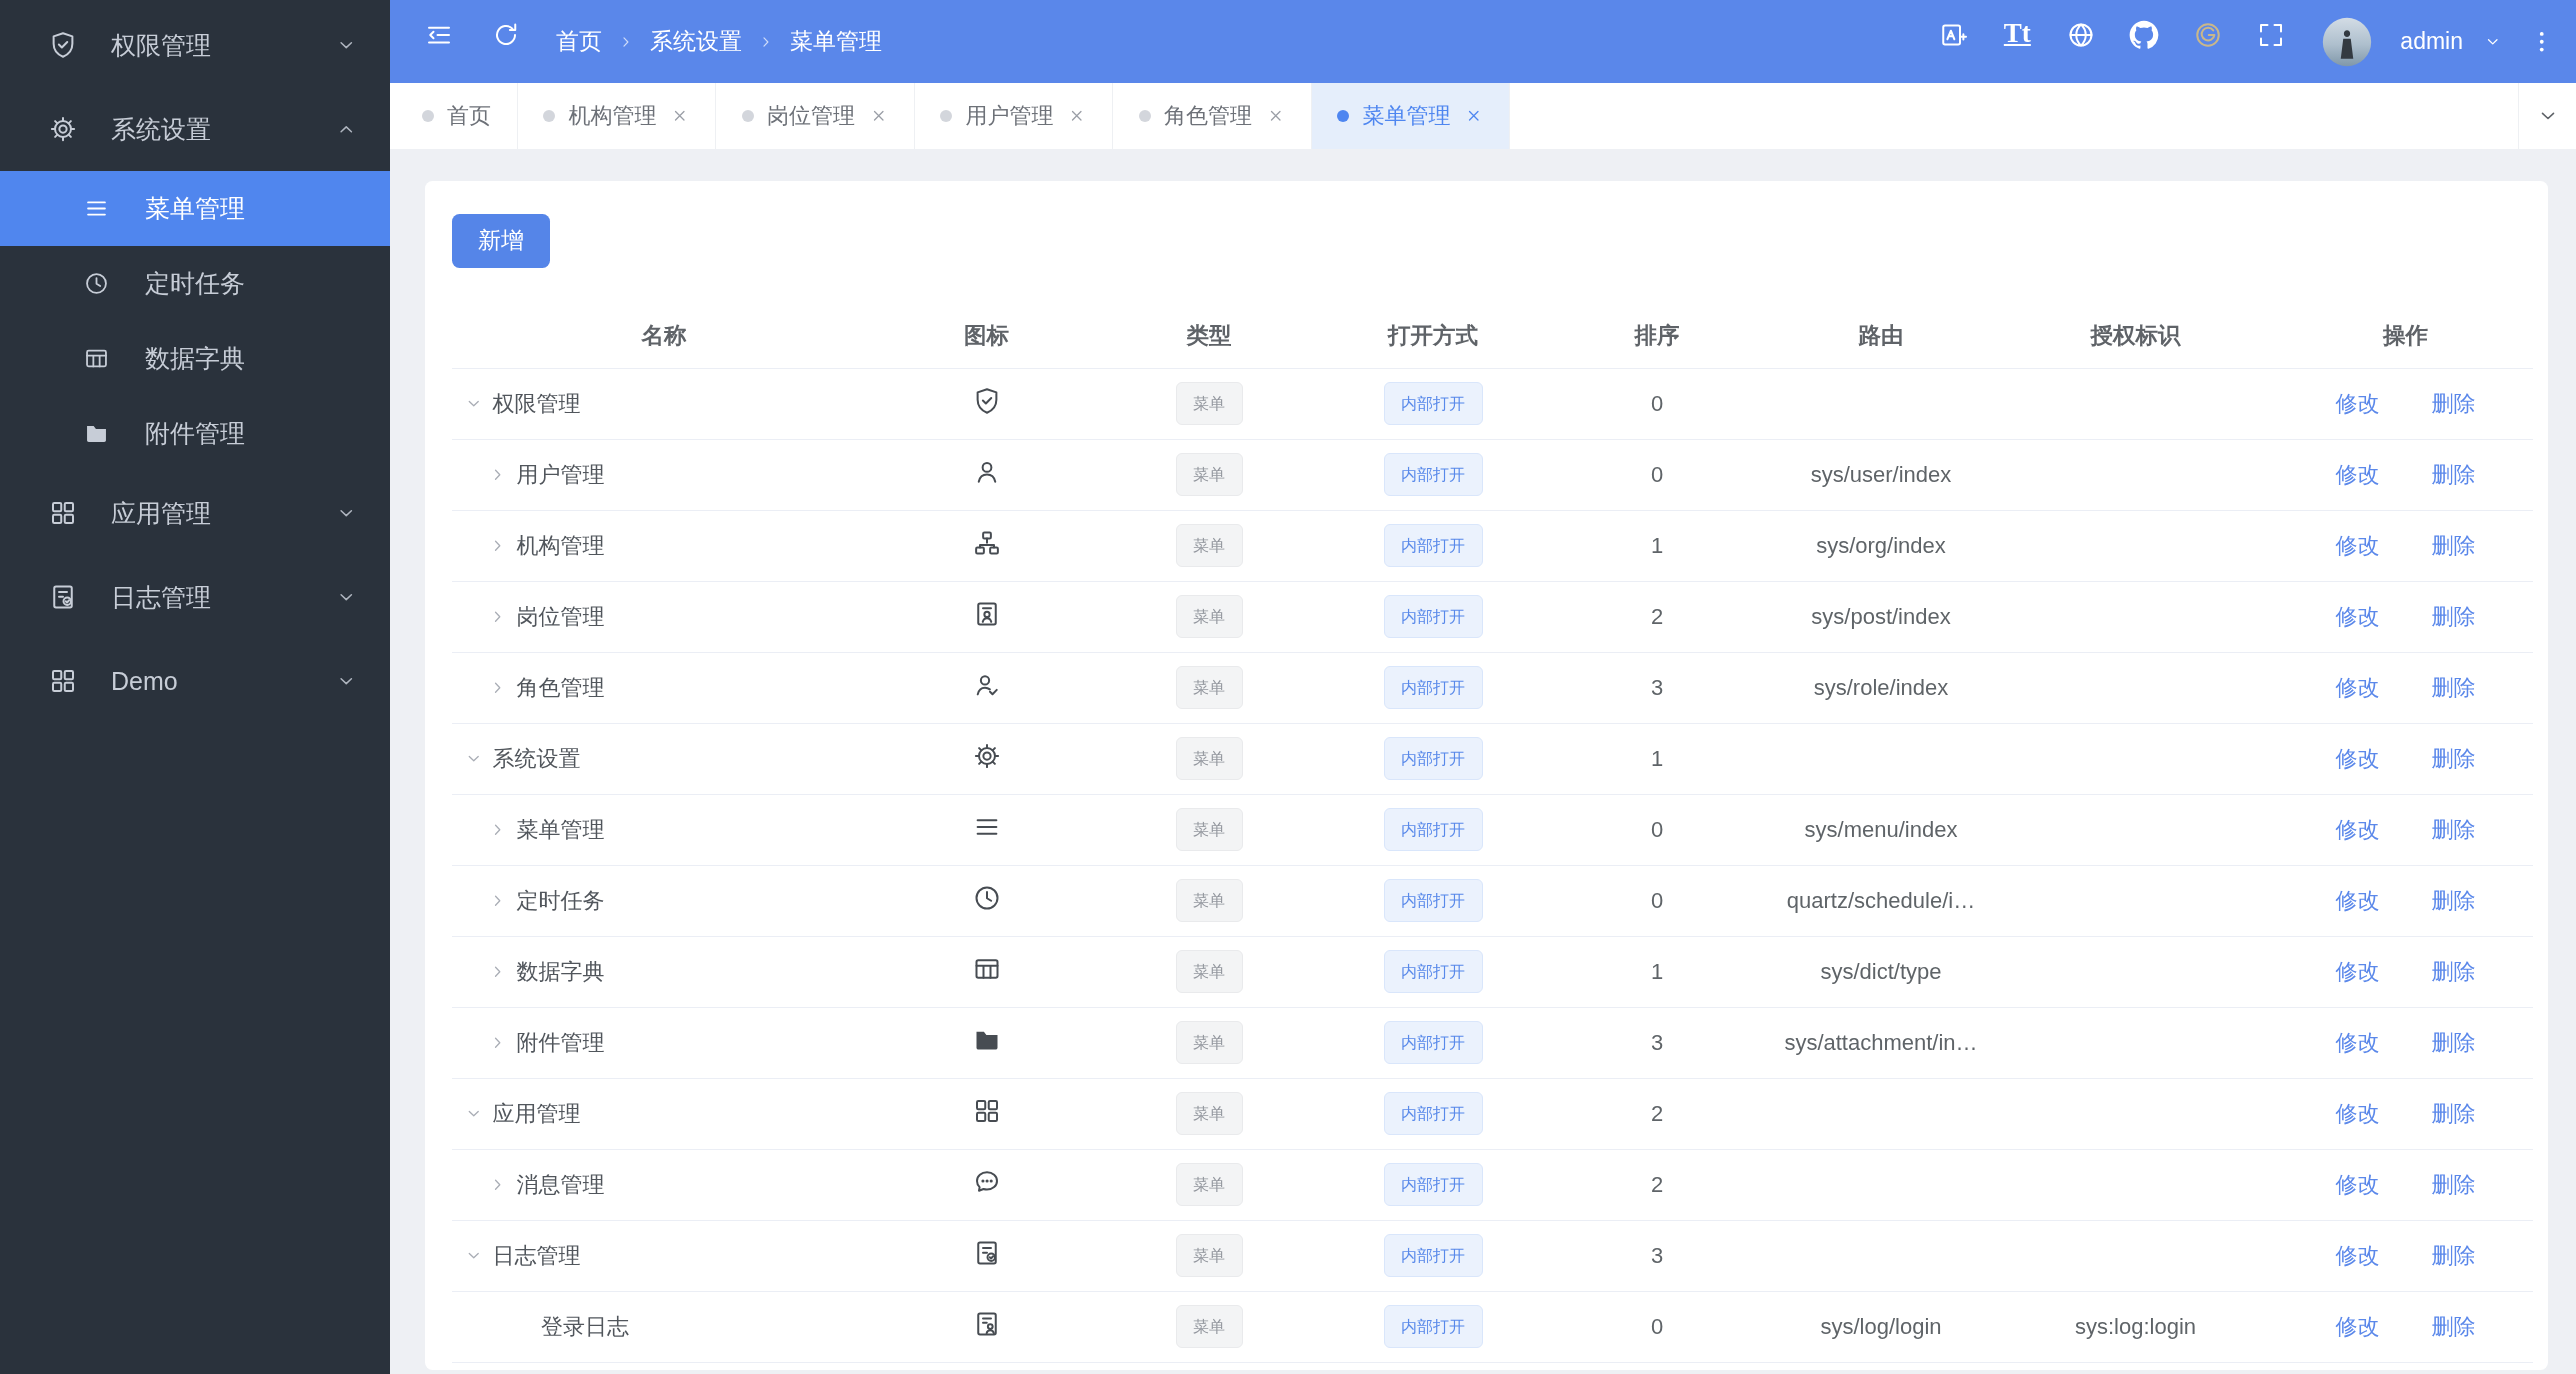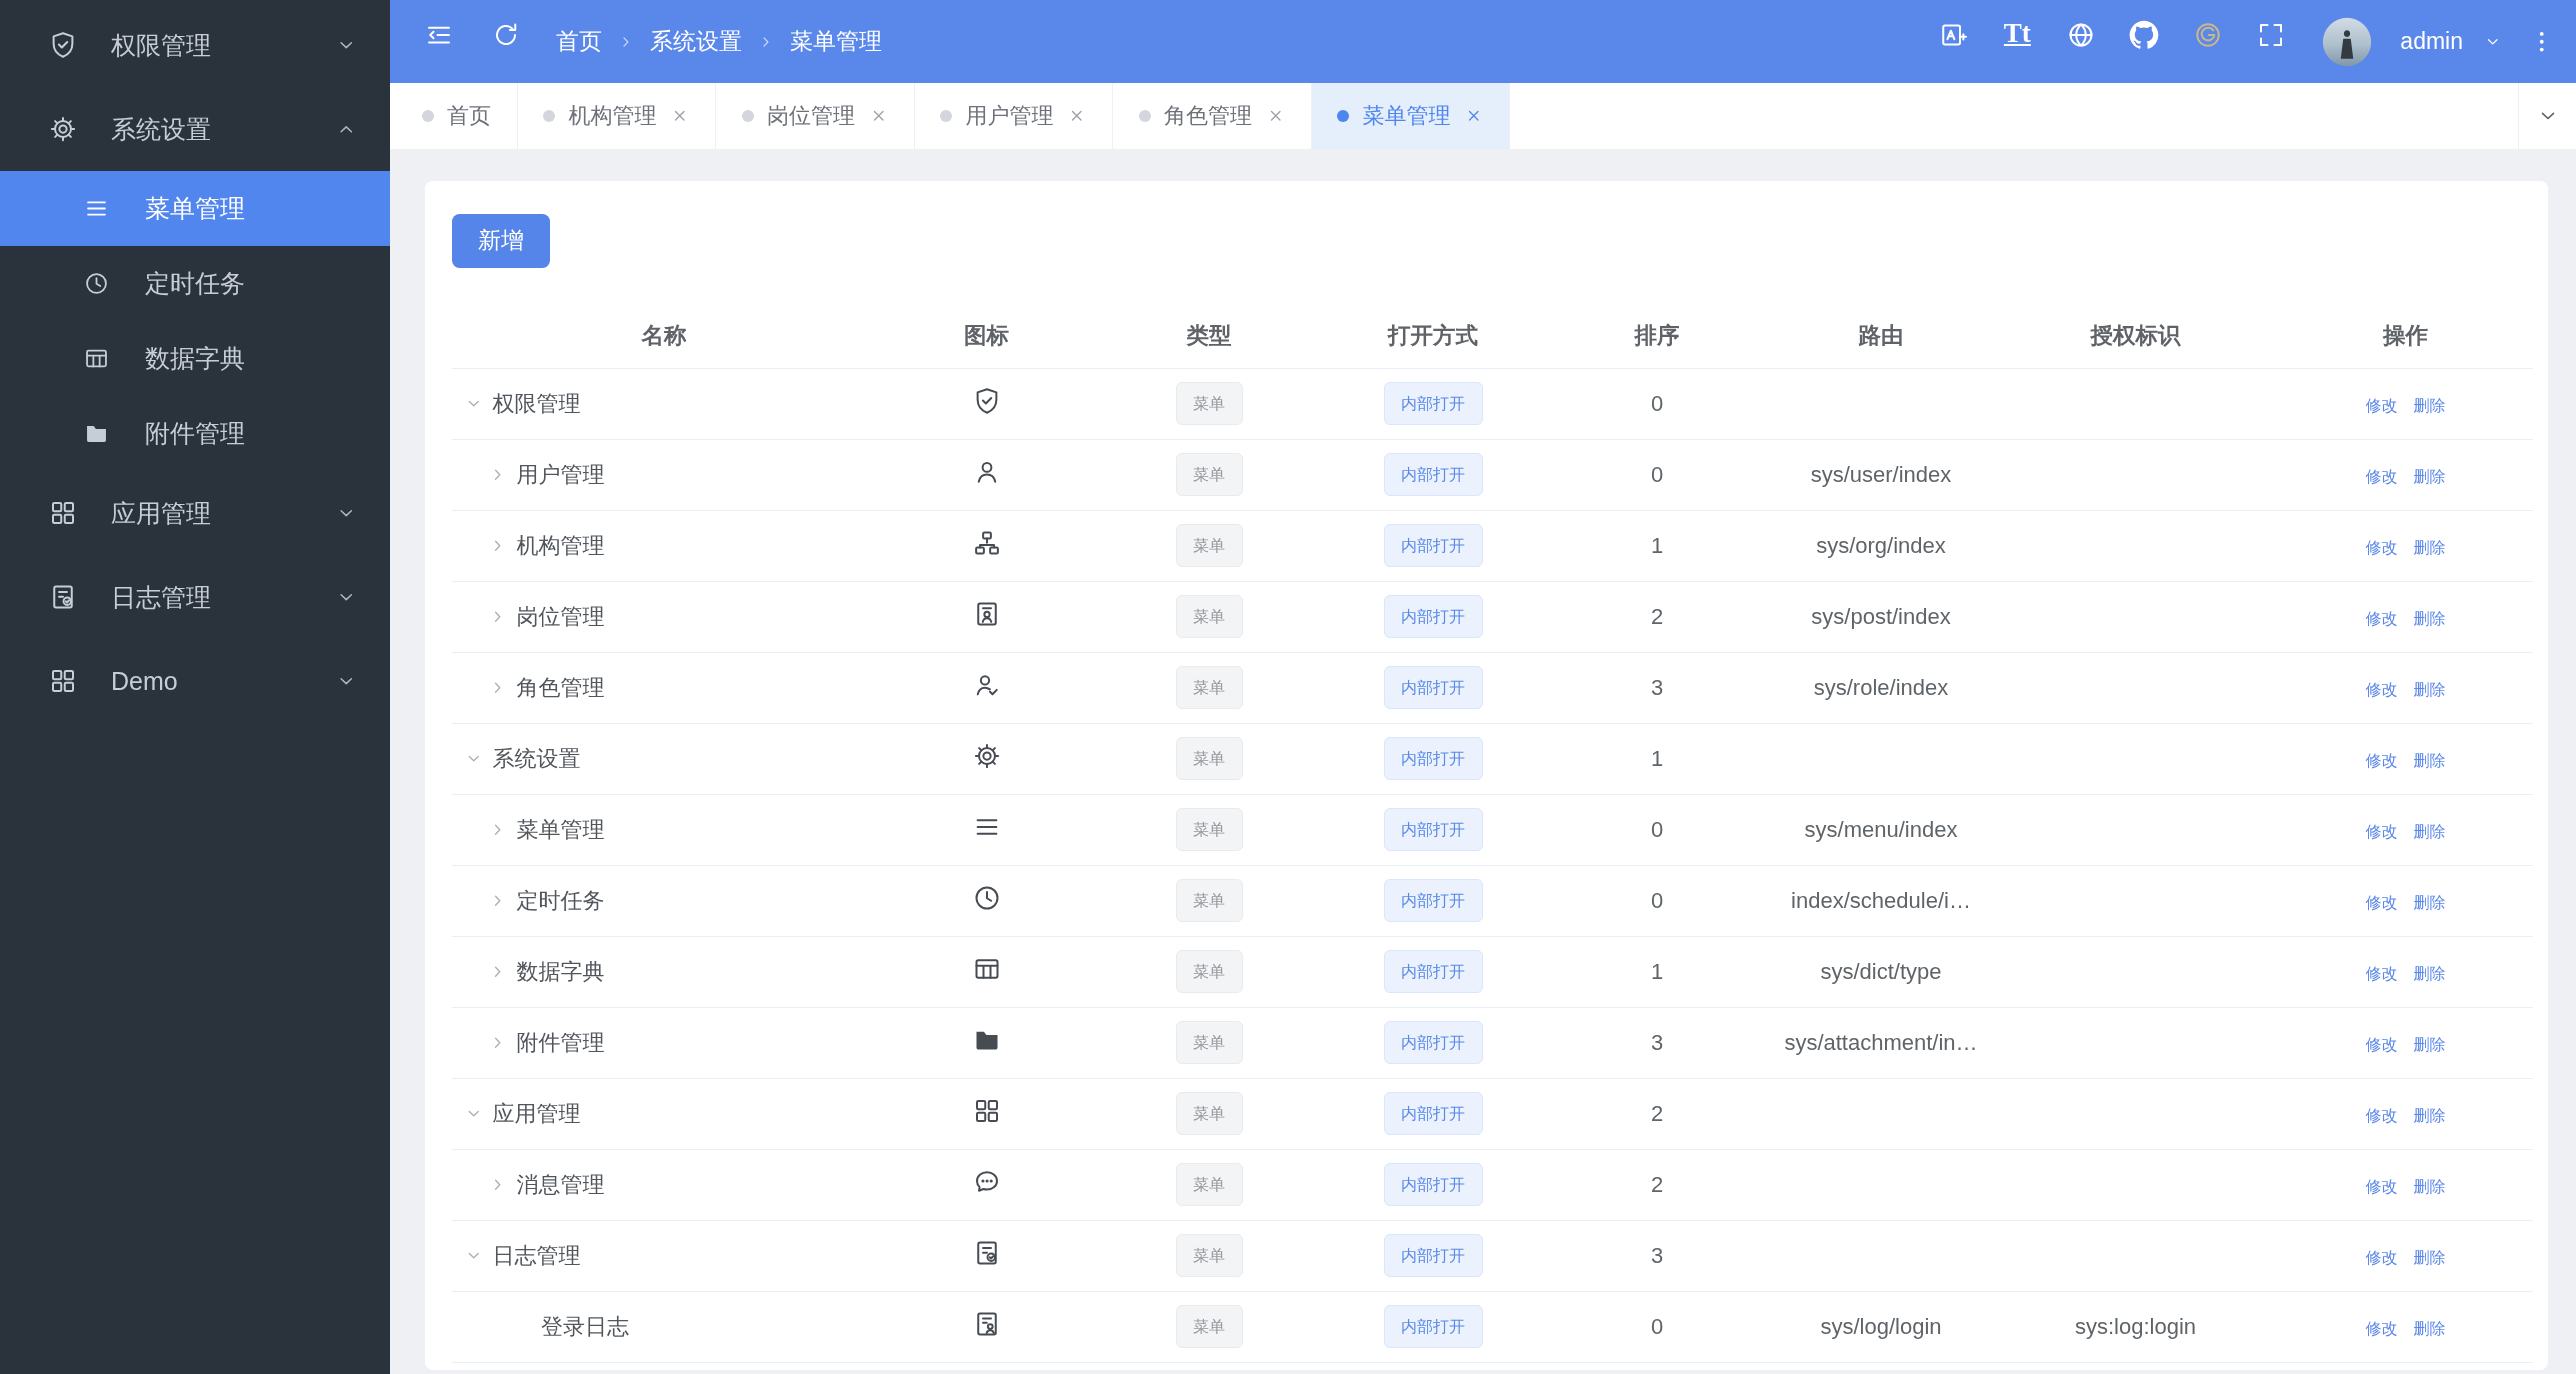--- a/index.html
+++ b/index.html
@@ -68,21 +68,21 @@
   .name-wrap{display:flex;align-items:center;gap:9px;}
   .name-wrap.lvl1{padding-left:12px;}
   .name-wrap.lvl2{padding-left:36px;}
   .name-wrap.lvl3{padding-left:89px;}
   .tree-chev{width:19.5px;height:19.5px;color:#a9adb5;cursor:pointer;}
   .name-label{color:#51565c;}
   .cell-icon{width:30px;height:30px;color:#474c52;}
   .tag{display:inline-block;height:41px;line-height:41px;padding:0 16.5px;border-radius:6px;font-size:16px;}
   .tag-gray{background:#f3f4f5;color:#93979e;border:0.8px solid #e9eaec;}
   .tag-blue{background:#ebf2fd;color:#5889ea;border:0.8px solid #d9e6fb;}
-  .ops a{color:#5b88ea;margin:0 8px;text-decoration:none;font-size:16px;cursor:pointer;}
+  .ops a{color:#5b88ea;margin:0 26px;text-decoration:none;font-size:22px;cursor:pointer;}
 </style>
 </head>
 <body>
 
 <div class="sidebar">
   <div class="menu" id="sidebar-menu">
       <div class="menu-item">
         <span class="svg-icon mi-icon">
           <svg viewBox="0 0 24 24" fill="none" stroke="currentColor" stroke-width="1.6" stroke-linecap="round" stroke-linejoin="round">
             <path d="M12 2.6 19.5 5.1v5.9c0 4.8-3.2 8.6-7.5 10.4-4.3-1.8-7.5-5.6-7.5-10.4V5.1Z"></path>
@@ -581,21 +581,21 @@
             </td>
             <td><span class="svg-icon cell-icon">
                 <svg viewBox="0 0 24 24" fill="none" stroke="currentColor" stroke-width="1.6" stroke-linecap="round" stroke-linejoin="round">
                   <circle cx="12" cy="12" r="8.4"></circle>
                   <path d="M12 7.2v5l3.3 2"></path>
                 </svg>
               </span></td>
             <td><span class="tag tag-gray">菜单</span></td>
             <td><span class="tag tag-blue">内部打开</span></td>
             <td><span>0</span></td>
-            <td><span>index/schedule/i…</span></td>
+            <td><span>quartz/schedule/i…</span></td>
             <td><span></span></td>
             <td class="ops"><a>修改</a><a>删除</a></td>
           </tr>
           <tr>
             <td class="l">
               <div class="name-wrap lvl2">
                 <span class="svg-icon tree-chev">
                   <svg viewBox="0 0 24 24" fill="none" stroke="currentColor" stroke-width="1.6" stroke-linecap="round" stroke-linejoin="round">
                     <path d="m9.3 6.5 5.2 5.5-5.2 5.5"></path>
                   </svg>

